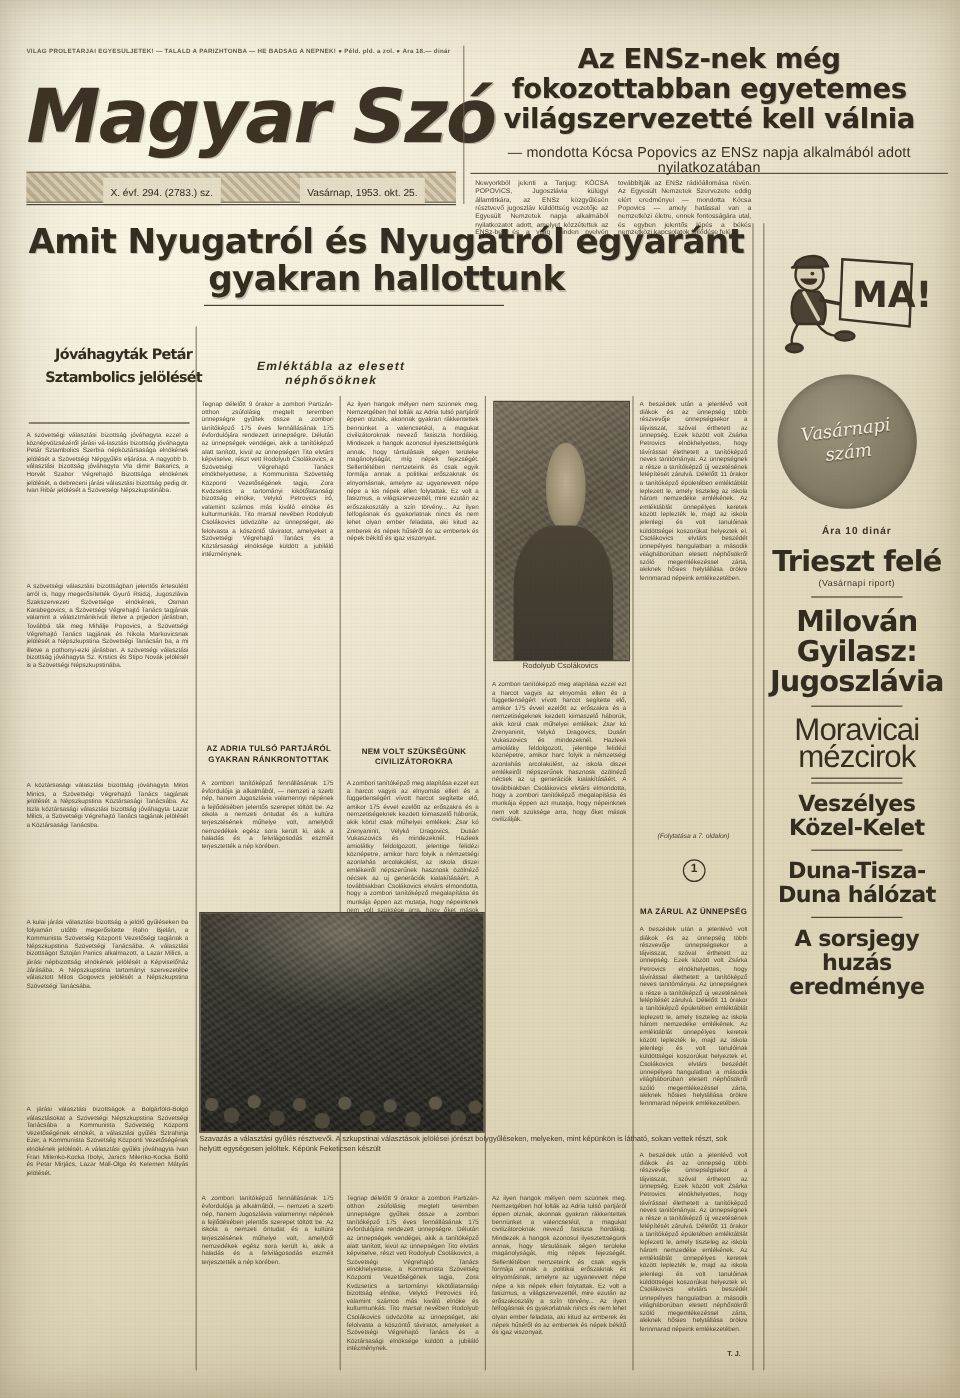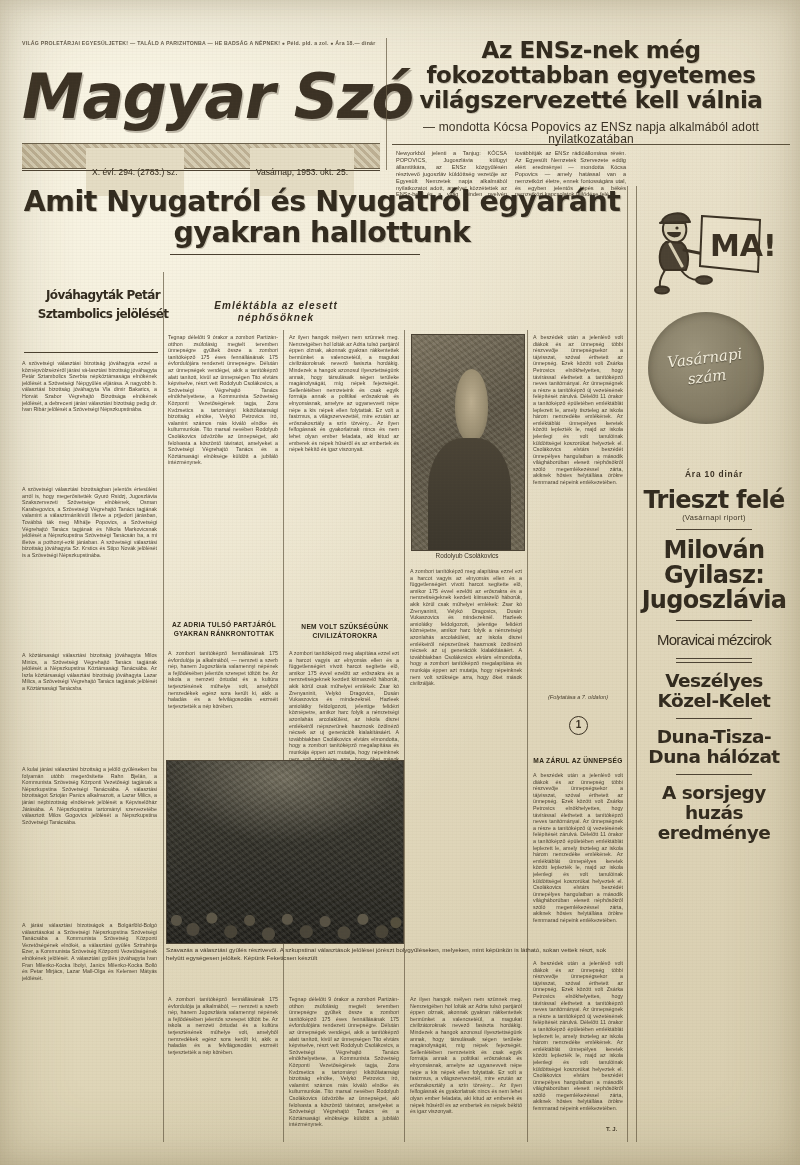--- a/index.html
+++ b/index.html
@@ -64,21 +64,21 @@
   .issuebar {
     position: absolute; left: 22px; top: 143px; width: 358px; height: 24px;
     background: repeating-linear-gradient(45deg, #bdb094 0 3px, #d6cdb3 3px 6px);
     border-top: 1px solid #6b614c; border-bottom: 1px solid #6b614c;
   }
   .issuebar .chip {
     position: absolute; top: 4px; height: 16px; line-height: 16px;
     background: #e4dcc4; color: #2e2618;
     font-family: "Liberation Sans", sans-serif;
     font-size: 8.5px; text-align: center; white-space: nowrap;
-    padding: 16px 6px;
+    padding: 4px 6px;
   }
   .chip-left { left: 64px; }
   .chip-right { left: 228px; }
   .rule-under-issue {
     position: absolute; left: 22px; top: 170px; width: 358px;
     border-top: 1.4px solid #4d4333;
   }
 
   
   .lead-head {
@@ -267,21 +267,21 @@
   }
   .sb-med {
     font-family: "DejaVu Sans", sans-serif;
     font-weight: bold;
     font-size: 18.5px; line-height: 20px;
     letter-spacing: -.5px;
     color: #322b1f;
   }
   .sb-light {
     font-family: "Liberation Sans", sans-serif;
-    font-size: 15px; line-height: 22px;
+    font-size: 26px; line-height: 22px;
     letter-spacing: -.8px;
     color: #352d20;
   }
   .sb-small {
     font-family: "Liberation Sans", sans-serif;
     font-size: 7.4px; line-height: 9px;
     letter-spacing: .4px;
     color: #3c3325;
   }
   .sb-price {
@@ -450,21 +450,21 @@
     </svg>
   </div>
 
   <div class="badge">
     <div class="badge-text">
       <span>Vasárnapi</span>
       <span>szám</span>
     </div>
   </div>
 
-  <div class="sidebar" style="top:432px;margin-top:32px;">
+  <div class="sidebar" style="top:432px;">
 
     <div class="sb-item">
       <div class="sb-price">Ára 10 dinár</div>
     </div>
 
     <div class="sb-item">
       <div class="sb-big">Trieszt felé</div>
       <div class="sb-small">(Vasárnapi riport)</div>
     </div>
     <div class="sb-rule"></div>

